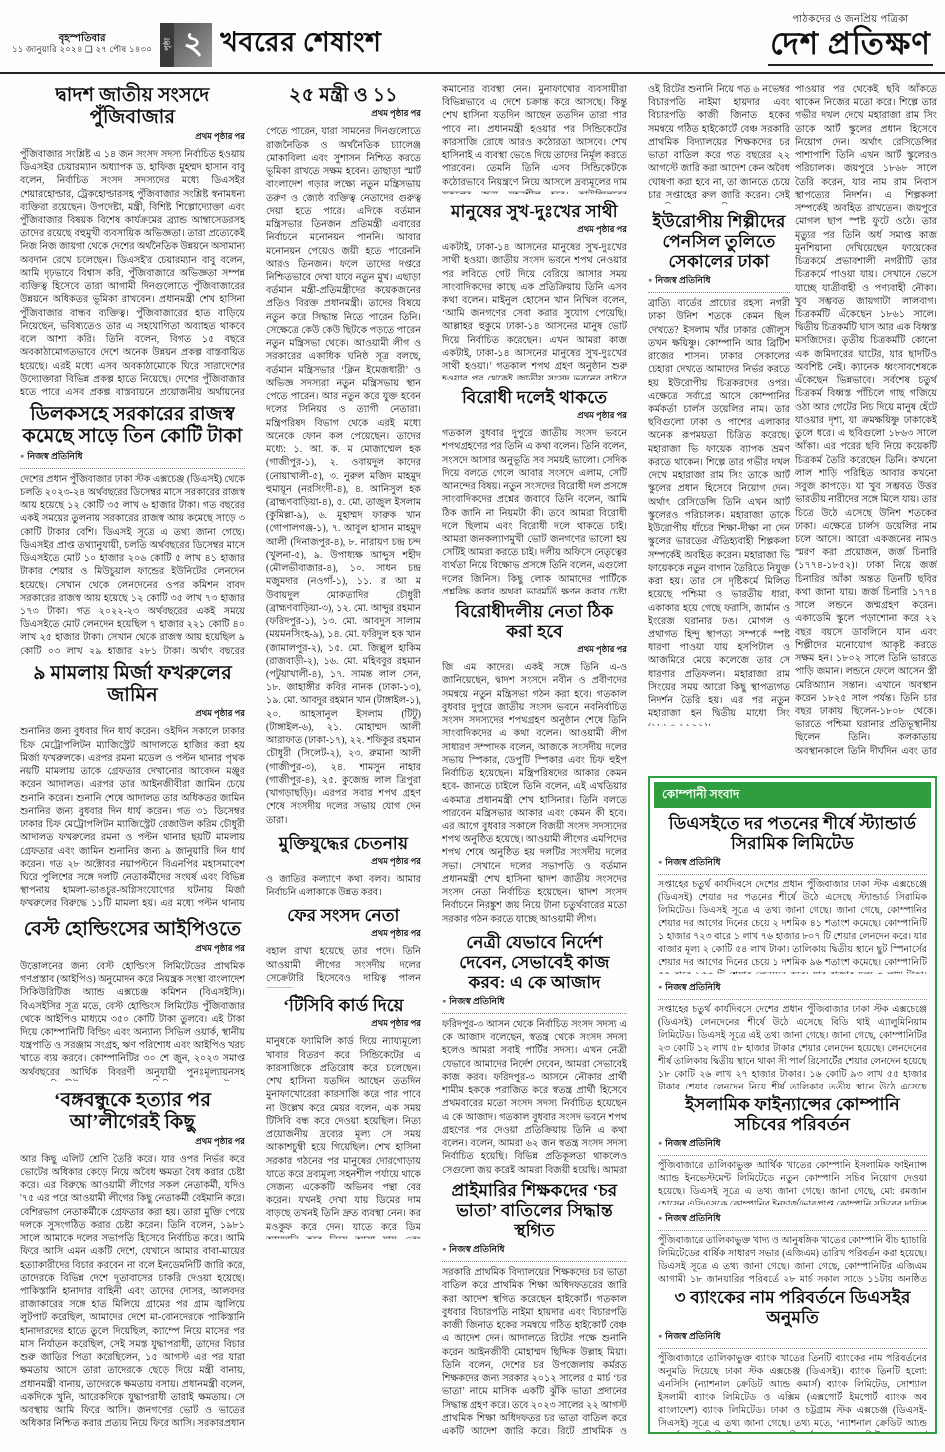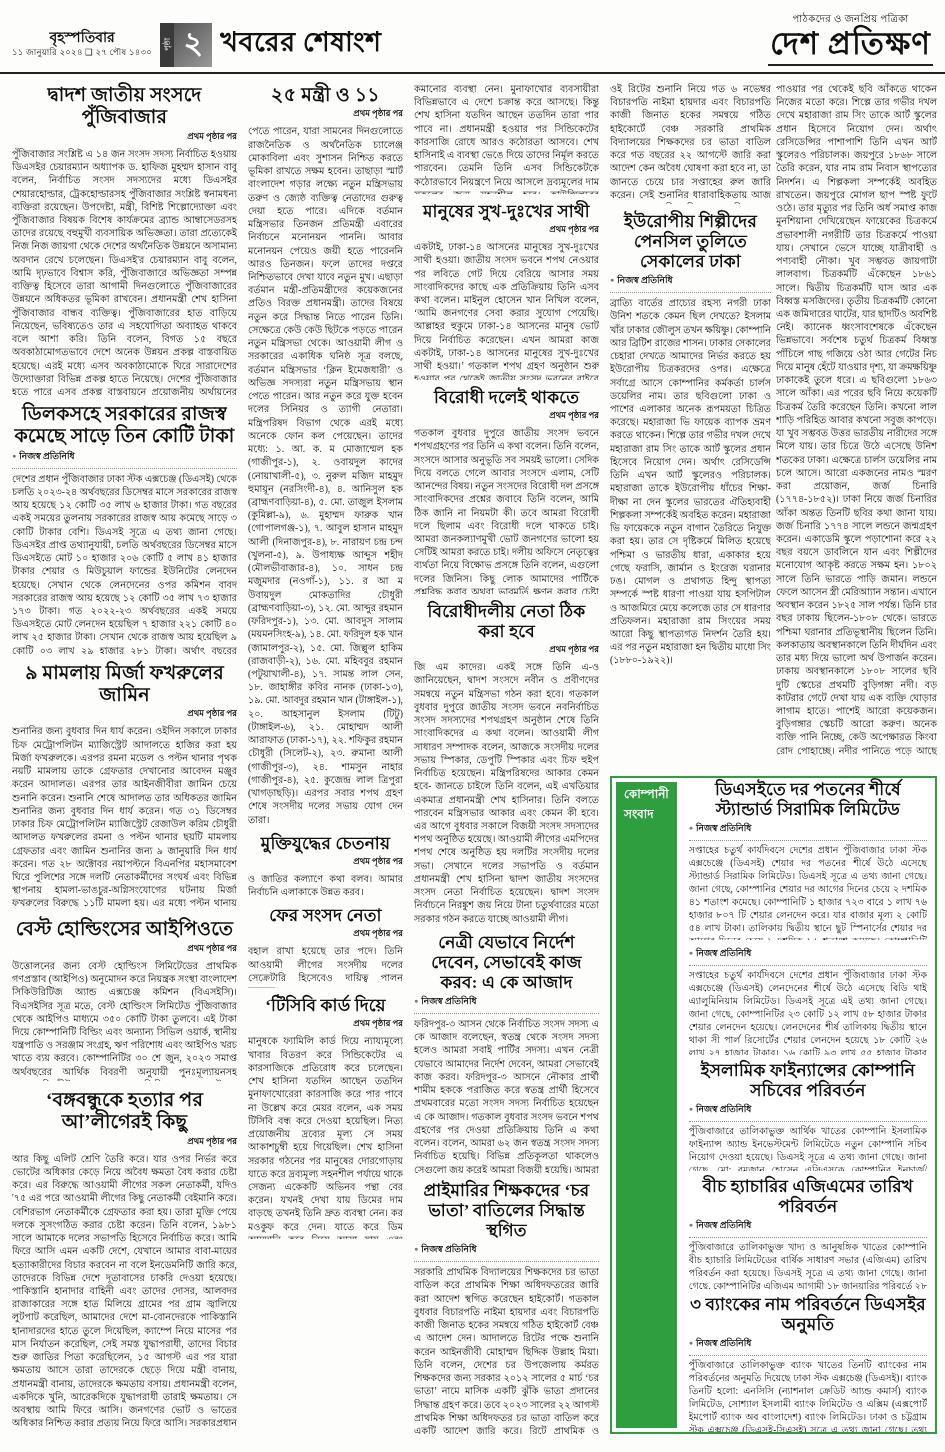--- a/index.html
+++ b/index.html
@@ -15,21 +15,21 @@
   }
   
   .masthead-row{
     display:flex;align-items:flex-end;justify-content:space-between;
     padding:26px 12px 4px 12px;
     border-bottom:2px solid #222;
     height:74px;box-sizing:border-box;
   }
   .mh-left{display:flex;align-items:center;gap:8px;}
   .dateblock{text-align:center;line-height:1.2;padding-bottom:2px;}
-  .dateblock .weekday{font-weight:bold;font-size:14px;font-family:Liberation Serif, serif;}
+  .dateblock .weekday{font-weight:bold;font-size:10px;font-family:Liberation Serif, serif;}
   .dateblock .dateline{font-size:8.5px;letter-spacing:.3px;}
   .page-badge{display:flex;align-items:stretch;height:44px;}
   .page-badge .strip{
     background:#3a3a3a;color:#fff;width:14px;
     display:flex;align-items:center;justify-content:center;
     font-size:8px;writing-mode:vertical-rl;transform:rotate(180deg);
   }
   .page-badge .num{
     background:linear-gradient(135deg,#555,#9a9a9a);
     color:#fff;width:38px;display:flex;align-items:center;justify-content:center;
@@ -37,22 +37,22 @@
   }
   .section-title{font-size:27px;font-weight:bold;padding-bottom:2px;letter-spacing:.5px;}
   .mh-right{text-align:center;padding-bottom:2px;}
   .mh-right .tagline{font-size:10px;letter-spacing:.4px;}
   .mh-right .brand{
     font-size:31px;font-weight:bold;letter-spacing:1px;line-height:1.05;
     border-bottom:2px solid #222;padding:0 2px 3px 2px;
   }
   
   .content{
-    display:flex;gap:11px;
-    padding:8px 8px 0 12px;
+    display:flex;gap:21px;
+    padding:8px 8px 0 20px;
     height:1360px;box-sizing:border-box;overflow:hidden;
   }
   .col{overflow:hidden;display:flex;flex-direction:column;}
   .col-1{width:225px;}
   .col-2{width:155px;}
   .col-3{width:185px;}
   .right-region{flex:1;display:flex;flex-direction:column;overflow:hidden;}
   .right-top{display:flex;gap:5px;height:690px;overflow:hidden;}
   .right-top .subcol{flex:1;overflow:hidden;}
   
@@ -78,21 +78,21 @@
   
   .b-a1{max-height:248px;} .b-a2{max-height:182px;} .b-a3{max-height:186px;}
   .b-a4{max-height:122px;} .b-a5{max-height:276px;}
   .b-b1{max-height:948px;} .b-b2{max-height:32px;} .b-b3{max-height:44px;} .b-b4{max-height:205px;}
   .b-c1{max-height:112px;} .b-c2{max-height:140px;} .b-c3{max-height:168px;}
   .b-c4{max-height:272px;} .b-c5{max-height:156px;} .b-c6{max-height:178px;}
   .b-d1{max-height:122px;} .b-d2{max-height:430px;} .b-e1{max-height:676px;}
   
   .company-box{
     flex:1;margin-top:4px;border:2px solid #2e9e3e;background:#fff;
-    overflow:hidden;display:flex;flex-direction:row;box-sizing:border-box;
+    overflow:hidden;display:flex;flex-direction:column;box-sizing:border-box;
   }
   .company-box .bar{
     background:#2e9e3e;color:#fff;font-weight:bold;font-size:12px;
     padding:3px 8px;margin:4px;
   }
   .company-box .inner{padding:0 8px 6px 8px;overflow:hidden;}
   .company-box .headline{font-size:17px;}
   .company-box .body{font-size:9.4px;}
   .b-f1{max-height:96px;} .b-f2{max-height:86px;} .b-f3{max-height:46px;}
   .b-f4{max-height:48px;} .b-f5{max-height:92px;}
@@ -239,21 +239,20 @@
           <article class="story">
             <div class="byline"><span class="dot">●</span><span>নিজস্ব প্রতিনিধি</span></div>
             <p class="body b-f2">সপ্তাহের চতুর্থ কার্যদিবসে দেশের প্রধান পুঁজিবাজার ঢাকা স্টক এক্সচেঞ্জে (ডিএসই) লেনদেনের শীর্ষে উঠে এসেছে বিডি থাই এ্যালুমিনিয়াম লিমিটেড। ডিএসই সূত্রে এই তথ্য জানা গেছে। জানা গেছে, কোম্পানিটির ২৩ কোটি ১২ লাখ ৫৮ হাজার টাকার শেয়ার লেনদেন হয়েছে। লেনদেনের শীর্ষ তালিকায় দ্বিতীয় স্থানে থাকা সী পার্ল রিসোর্টের শেয়ার লেনদেন হয়েছে ১৮ কোটি ২৬ লাখ ২৭ হাজার টাকার। ১৬ কোটি ৯৩ লাখ ৫৫ হাজার টাকার শেয়ার লেনদেন নিয়ে শীর্ষ তালিকার তৃতীয় স্থানে উঠে এসেছে ওরিয়ন ইনফিউশন লিমিটেড। লেনদেনের শীর্ষ তালিকায় থাকা অন্যান্য কোম্পানিগুলোর মধ্যে রয়েছে: ইন্ট্রাকো রিফুয়েলিং, রূপালী ব্যাংক, খুলনা প্রিন্টিং এন্ড প্যাকেজিং, অলিম্পিক এক্সেসরিজ, ইস্টার্ন হাউজিং, মেঘনা লাইফ ইন্সুরেন্স এবং এমারেল্ড অয়েল ইন্ডাস্ট্রিজ লিমিটেড।</p>
           </article>
           <article class="story">
             <h2 class="headline">ইসলামিক ফাইন্যান্সের কোম্পানি সচিবের পরিবর্তন</h2>
             <div class="byline"><span class="dot">●</span><span>নিজস্ব প্রতিনিধি</span></div>
             <p class="body b-f3">পুঁজিবাজারে তালিকাভুক্ত আর্থিক খাতের কোম্পানি ইসলামিক ফাইন্যান্স অ্যান্ড ইনভেস্টমেন্ট লিমিটেডে নতুন কোম্পানি সচিব নিয়োগ দেওয়া হয়েছে। ডিএসই সূত্রে এ তথ্য জানা গেছে। জানা গেছে, মো: রমজান হোসেন এসিএসকে কোম্পানির ইনচার্জ/ভারপ্রাপ্ত কোম্পানি সচিবের দায়িত্ব অর্পণ করা হয়েছে।</p>
           </article>
           <article class="story">
-            <h2 class="headline">বীচ হ্যাচারির এজিএমের তারিখ পরিবর্তন</h2>
             <div class="byline"><span class="dot">●</span><span>নিজস্ব প্রতিনিধি</span></div>
             <p class="body b-f4">পুঁজিবাজারে তালিকাভুক্ত খাদ্য ও আনুষঙ্গিক খাতের কোম্পানি বীচ হ্যাচারি লিমিটেডের বার্ষিক সাধারণ সভার (এজিএম) তারিখ পরিবর্তন করা হয়েছে। ডিএসই সূত্রে এ তথ্য জানা গেছে। জানা গেছে, কোম্পানিটির এজিএম আগামী ১৮ জানুয়ারির পরিবর্তে ২৮ মার্চ সকাল সাড়ে ১১টায় অনুষ্ঠিত হবে। এজিএমের অন্যান্য তথ্য অপরিবর্তিত থাকবে বলে জানিয়েছে কোম্পানিটি।</p>
           </article>
           <article class="story">
             <h2 class="headline">৩ ব্যাংকের নাম পরিবর্তনে ডিএসইর অনুমতি</h2>
             <div class="byline"><span class="dot">●</span><span>নিজস্ব প্রতিনিধি</span></div>
             <p class="body b-f5">পুঁজিবাজারে তালিকাভুক্ত ব্যাংক খাতের তিনটি ব্যাংকের নাম পরিবর্তনের অনুমতি দিয়েছে ঢাকা স্টক এক্সচেঞ্জ (ডিএসই)। ব্যাংক তিনটি হলো: এনসিসি (ন্যাশনাল ক্রেডিট আ্যন্ড কমার্স) ব্যাংক লিমিটেড, সোশ্যাল ইসলামী ব্যাংক লিমিটেড ও এক্সিম (এক্সপোর্ট ইমপোর্ট ব্যাংক অব বাংলাদেশ) ব্যাংক লিমিটেড। ঢাকা ও চট্টগ্রাম স্টক এক্সচেঞ্জ (ডিএসই-সিএসই) সূত্রে এ তথ্য জানা গেছে। তথ্য মতে, ‘ন্যাশনাল ক্রেডিট আ্যন্ড কমার্স ব্যাংক লিমিটেড’ এর নামের পরিবর্তে ‘ন্যাশনাল ক্রেডিট আ্যন্ড কমার্স ব্যাংক পিএলসি’ রাখার প্রস্তাব অনুমোদন করেছে ডিএসই। এদিকে ‘সোশ্যাল ইসলামী ব্যাংক লিমিটেড’ এর নামের পরিবর্তে ‘সোশ্যাল ইসলামী ব্যাংক পিএলসি’ রাখার প্রস্তাব অনুমোদন করা হয়েছে। অন্যদিকে ‘এক্সপোর্ট ইমপোর্ট ব্যাংক অব বাংলাদেশ লিমিটেড’ এর নামের পরিবর্তে ‘এক্সপোর্ট ইমপোর্ট ব্যাংক অব বাংলাদেশ পিএলসি’ রাখা হবে। গতকাল থেকে ব্যাংক তিনটির নতুন নাম কার্যকর করা হবে। নাম পরিবর্তন ছাড়া অন্যান্য বিষয় অপরিবর্তিত থাকবে বলে জানিয়েছে ব্যাংকগুলো।</p>
           </article>
 
         </div>

